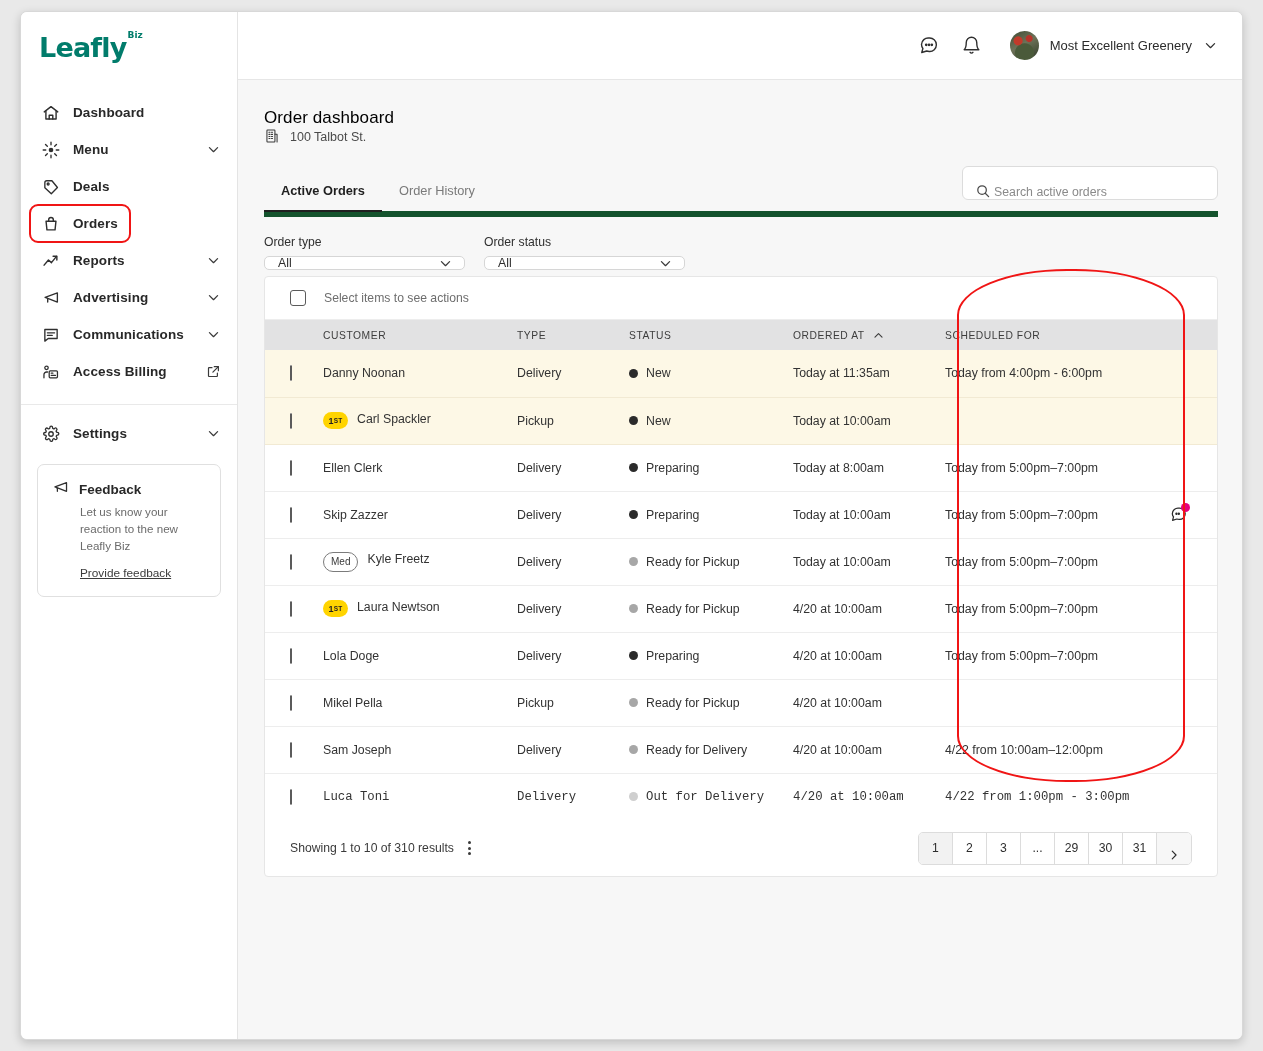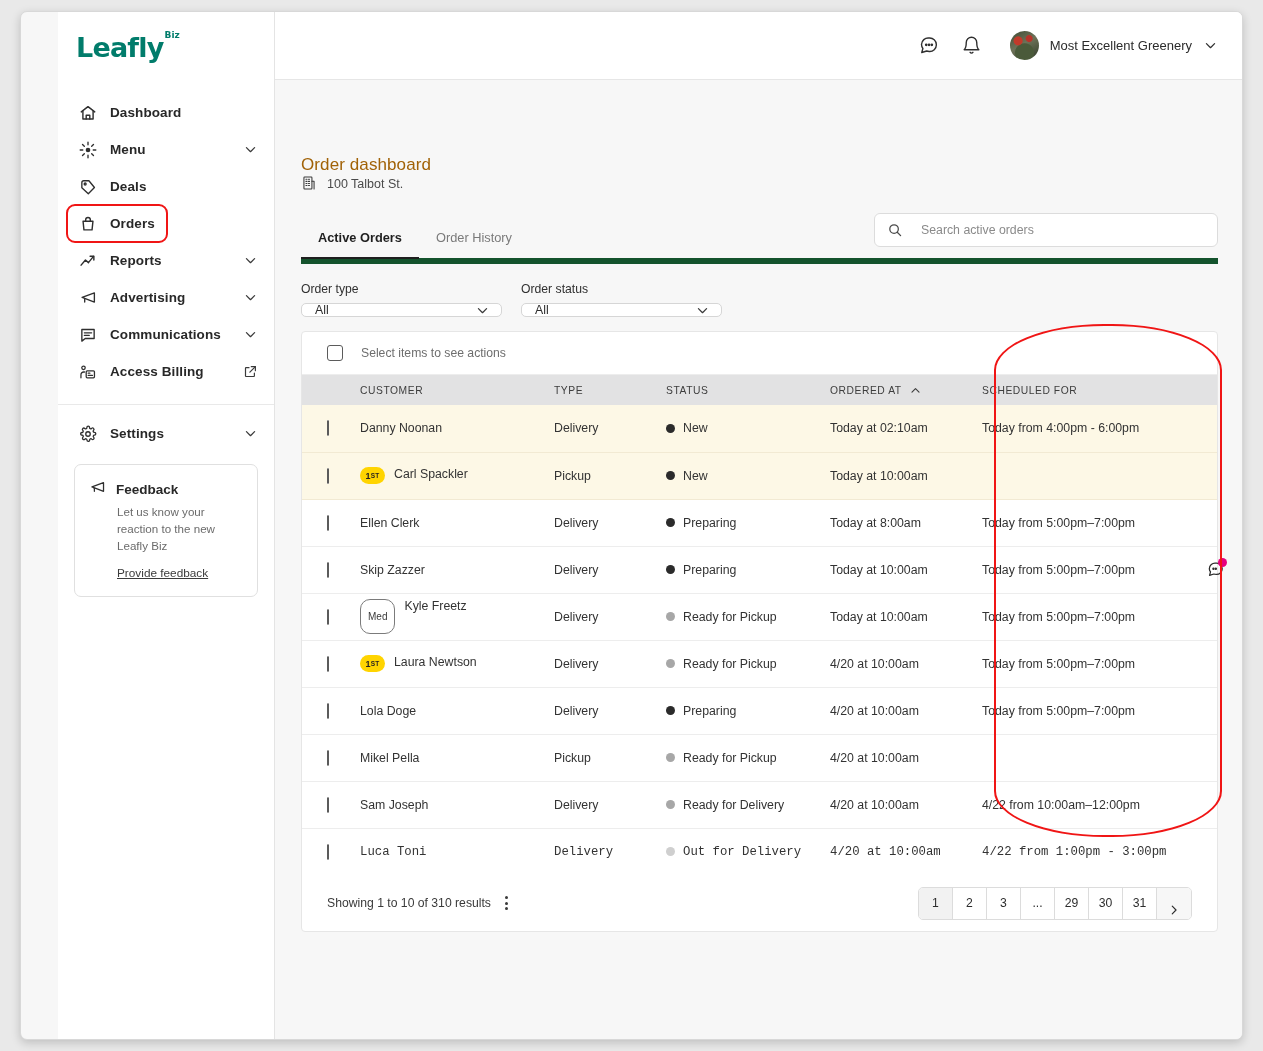--- a/index.html
+++ b/index.html
@@ -20,21 +20,20 @@
     overflow: hidden;
     display: flex;
   }
 
   
   .sidebar {
     width: 217px; flex: 0 0 217px;
     background: #ffffff;
     border-right: 1px solid #e4e4e4;
     position: relative;
-    margin-left: 37px;
   }
   .logo-wrap {
     padding: 22px 0 0 18px;
     height: 68px;
     display: flex; align-items: flex-start;
   }
   .logo {
     font-family: "DejaVu Sans", sans-serif;
     font-size: 27px;
     font-weight: 700;
@@ -141,23 +140,22 @@
       linear-gradient(150deg,#3e4a33 0%,#6d7258 45%,#2f3a28 100%);
     flex: 0 0 29px;
   }
   .account-name { font-size: 13px; color: #2b2b2b; }
 
   .content {
     flex: 1; overflow: hidden;
     padding: 28px 24px 0 26px;
   }
   .page-title {
-    font-size: 17px; color: #a16207; font-weight: 400;
+    font-size: 17px; color: #000000; font-weight: 400;
     letter-spacing: 0.1px;
-    margin-top: 47px;
   }
   .page-sub {
     display: flex; align-items: center; gap: 9px;
   }
   .page-sub-text { font-size: 12.5px; color: #4a4a4a; }
 
   .tabs {
     display: flex; align-items: flex-end;
     margin-top: 38px;
     border-bottom: 6px solid #14532d;
@@ -170,26 +168,26 @@
     position: relative;
   }
   .tab.active { color: #1f1f1f; font-weight: 700; }
   .tab.active::after {
     content: ""; position: absolute;
     left: 0; right: 0; bottom: -1px; height: 2.5px;
     background: #1f1f1f;
   }
   .search-box {
     position: absolute; right: 0; bottom: 11px;
-    width: 344px; height: 34px;
+    width: 256px; height: 34px;
     background: #ffffff;
     border: 1px solid #dcdcdc;
     border-radius: 6px;
-    display: flex; align-items: center;
-    gap: 18px; padding: 0 12px;
+    display: flex; align-items: flex-end;
+    gap: 3px; padding: 0 12px;
   }
   .search-box input {
     border: none; outline: none; background: transparent;
     font-family: "Liberation Sans", sans-serif;
     font-size: 12.3px; color: #5a5a5a;
     width: 100%;
   }
   .search-box input::placeholder { color: #8a8a8a; }
 
   .filters { display: flex; gap: 19px; margin-top: 18px; }
@@ -199,21 +197,21 @@
     height: 14px; background: #ffffff;
     border: 1px solid #d6d6d6; border-radius: 5px;
     display: flex; align-items: center;
     justify-content: space-between;
     padding: 0 11px 0 13px;
     font-size: 12.3px; color: #2e2e2e;
     cursor: pointer;
   }
 
   .panel {
-    margin-top: 14px;
+    margin-top: 6px;
     background: #ffffff;
     border: 1px solid #e6e6e6;
     border-radius: 4px;
     position: relative;
   }
   .bulkbar {
     height: 43px; display: flex; align-items: center;
     padding-left: 25px; gap: 18px;
     border-bottom: 1px solid #ededed;
   }
@@ -267,21 +265,21 @@
     display: inline-flex; align-items: center; justify-content: center;
     padding: 0 5px;
     letter-spacing: 0.2px;
   }
   .badge-first sup { font-size: 6.5px; vertical-align: super; }
   .badge-med {
     border: 1px solid #7b7b7b;
     color: #3a3a3a;
     font-size: 10px;
     border-radius: 10px;
-    height: 35px;
+    height: 20px;
     display: inline-flex; align-items: center; justify-content: center;
     padding: 0 7px;
   }
   .cell-stat { display: flex; align-items: center; gap: 8px; }
   .dot { width: 9px; height: 9px; border-radius: 50%; flex: 0 0 9px; }
 
   .sortcaret { color: #3d3d3d; display: inline-flex; }
 
   .chat-ic { position: relative; width: 19px; height: 19px; display:flex; cursor:pointer; }
   .chat-ic .dotbadge {
@@ -618,21 +616,21 @@
                     <span>Danny Noonan</span>
                   </span>
                 </td>
                 <td><span>Delivery</span></td>
                 <td>
                   <span class="cell-stat">
                     <span class="dot" style="background:#2b2b2b"></span>
                     <span>New</span>
                   </span>
                 </td>
-                <td><span>Today at 02:10am</span></td>
+                <td><span>Today at 11:35am</span></td>
                 <td><span>Today from 4:00pm - 6:00pm</span></td>
                 <td style="text-align:center"></td>
               </tr>
               <tr class="hl">
                 <td style="padding-left:25px"><span class="cbx"></span></td>
                 <td>
                   <span class="cell-cust">
                     <span class="badge-first">1<sup>ST</sup></span>
                     <span>Carl Spackler</span>
                   </span>

